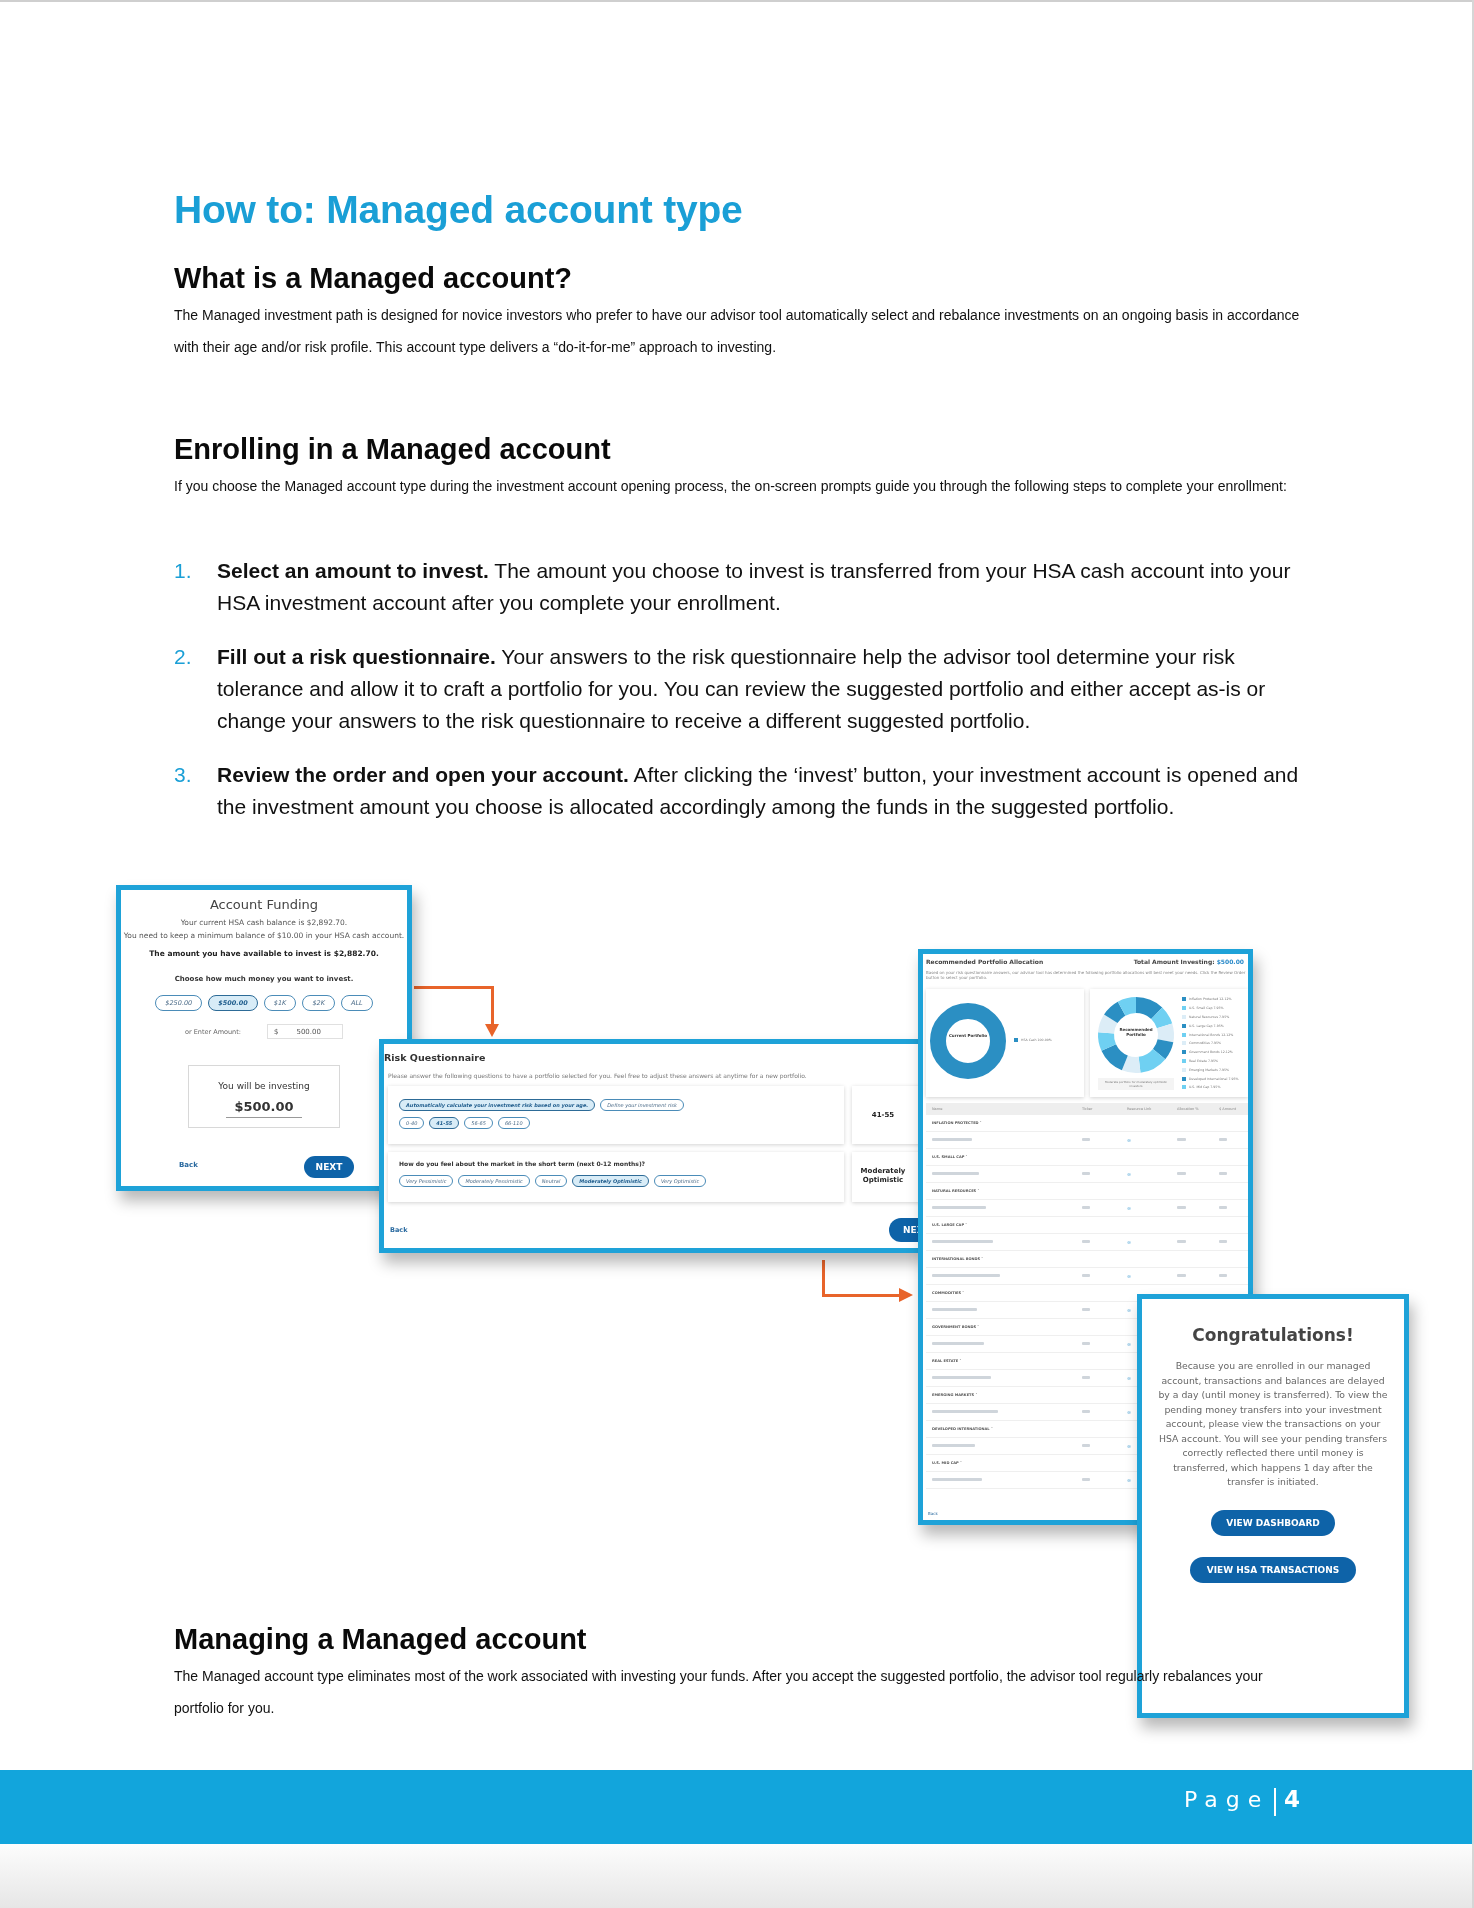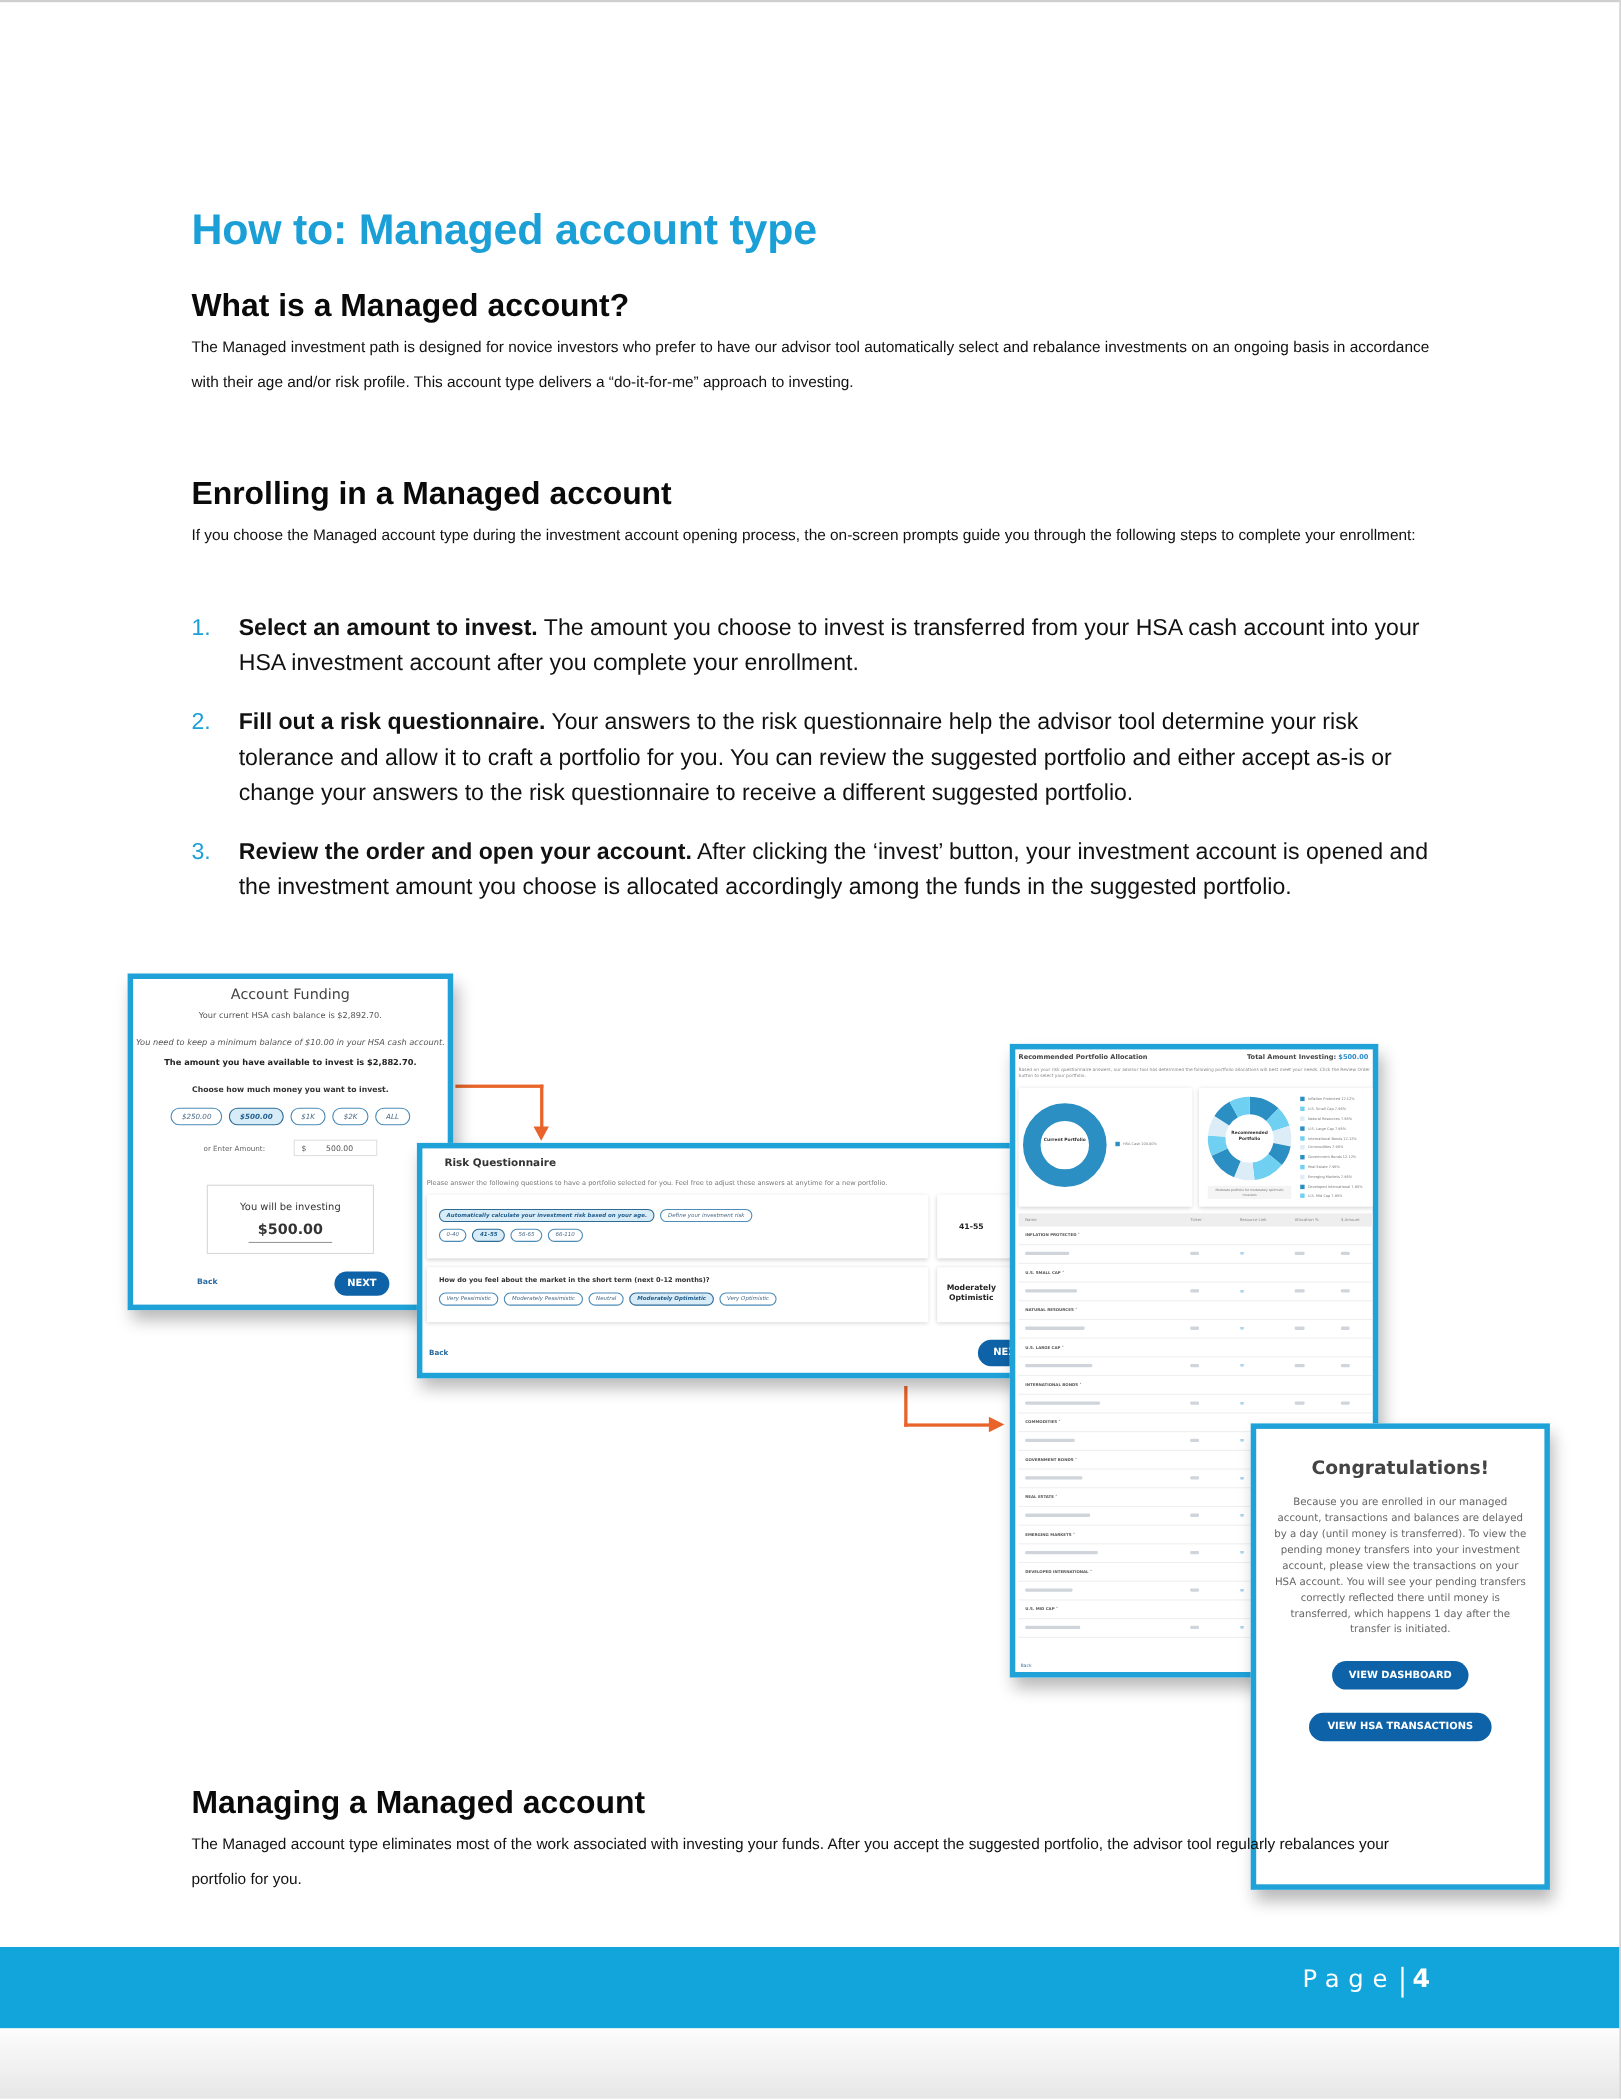--- a/index.html
+++ b/index.html
@@ -15,38 +15,38 @@
   .steps { position: absolute; left: 174px; top: 555px; width: 1140px; }
   .step { position: relative; padding-left: 43px; font-size: 21px; line-height: 32px; margin-bottom: 22px; }
   .step .num { position: absolute; left: 0; top: 0; color: #1a9fd6; font-weight: normal; }
   .step b { font-weight: bold; }
 
   
   .card { position: absolute; background: #fff; border: 5px solid #1ea2d8; box-shadow: 4px 10px 14px rgba(0,0,0,0.28); overflow: hidden; }
   .af { left: 116px; top: 885px; width: 296px; height: 306px; font-family: "DejaVu Sans", sans-serif; color: #333; text-align: center; }
   .af .title { margin-top: 7px; font-size: 13px; color: #444; }
   .af .l1 { margin-top: 6px; font-size: 7.5px; color: #555; }
-  .af .l2 { margin-top: 16px; font-size: 7.5px; color: #555; white-space: nowrap; font-style: italic; }
+  .af .l2 { margin-top: 4px; font-size: 7.5px; color: #555; white-space: nowrap; }
   .af .l3 { margin-top: 9px; font-size: 7.5px; font-weight: bold; color: #222; }
   .af .l4 { margin-top: 17px; font-size: 7px; font-weight: bold; color: #333; }
   .pills { display: flex; justify-content: center; gap: 6px; margin-top: 12px; }
   .pill { border: 1px solid #4b8cb8; border-radius: 10px; font-size: 6.5px; padding: 3px 9px; color: #4b6b88; background: #fff; white-space: nowrap; font-style: italic; }
   .pill.sel { background: #d8ecf7; border: 1.5px solid #2d6b97; color: #1f5c8c; font-weight: bold; }
   .enter { display: flex; justify-content: center; align-items: center; gap: 26px; margin-top: 13px; font-size: 6.5px; color: #666; }
   .enter .box { width: 76px; height: 15px; border: 1px solid #e0e0e0; text-align: left; padding: 3px 6px; font-size: 7px; color: #555; }
   .enter .box span { margin-left: 18px; text-align: center; }
   .invest { margin: 26px auto 0; width: 152px; height: 63px; border: 1px solid #d8d8d8; }
   .invest .t { margin-top: 15px; font-size: 9px; color: #333; }
   .invest .v { margin-top: 8px; font-size: 13px; font-weight: bold; color: #333; display: inline-block; border-bottom: 1px solid #999; padding: 0 8px 3px; }
   .af .back { position: absolute; left: 58px; bottom: 17px; font-size: 7px; color: #2a6aa0; font-weight: bold; }
   .nextbtn { position: absolute; background: #0e63a8; color: #fff; font-weight: bold; border-radius: 12px; text-align: center; }
   .af .nextbtn { right: 53px; bottom: 8px; width: 50px; height: 22px; line-height: 22px; font-size: 9px; }
 
   .rq { left: 379px; top: 1039px; width: 545px; height: 214px; font-family: "DejaVu Sans", sans-serif; }
-  .rq .title { position: absolute; left: 20px; top: 8px; font-size: 9.5px; font-weight: bold; color: #333; }
+  .rq .title { position: absolute; left: 0; top: 8px; font-size: 9.5px; font-weight: bold; color: #333; }
   .rq .desc { position: absolute; left: 4px; top: 28px; font-size: 6px; color: #777; white-space: nowrap; }
   .rq .panel { position: absolute; background: #fff; box-shadow: 0 1px 4px rgba(0,0,0,0.18); }
   .rq .p1 { left: 4px; top: 42px; width: 456px; height: 58px; }
   .rq .p2 { left: 4px; top: 108px; width: 456px; height: 50px; }
   .rq .s1 { left: 468px; top: 42px; width: 80px; height: 58px; }
   .rq .s2 { left: 468px; top: 108px; width: 80px; height: 50px; }
   .rq .row { position: absolute; left: 11px; display: flex; gap: 5px; }
   .rq .pill { font-size: 5px; padding: 2px 6px; border-radius: 8px; }
   .rq .q { position: absolute; left: 11px; top: 8px; font-size: 6px; font-weight: bold; color: #333; white-space: nowrap; }
   .rq .summary { position: absolute; left: 0; right: 18px; text-align: center; font-size: 7px; font-weight: bold; color: #222; line-height: 9px; }

